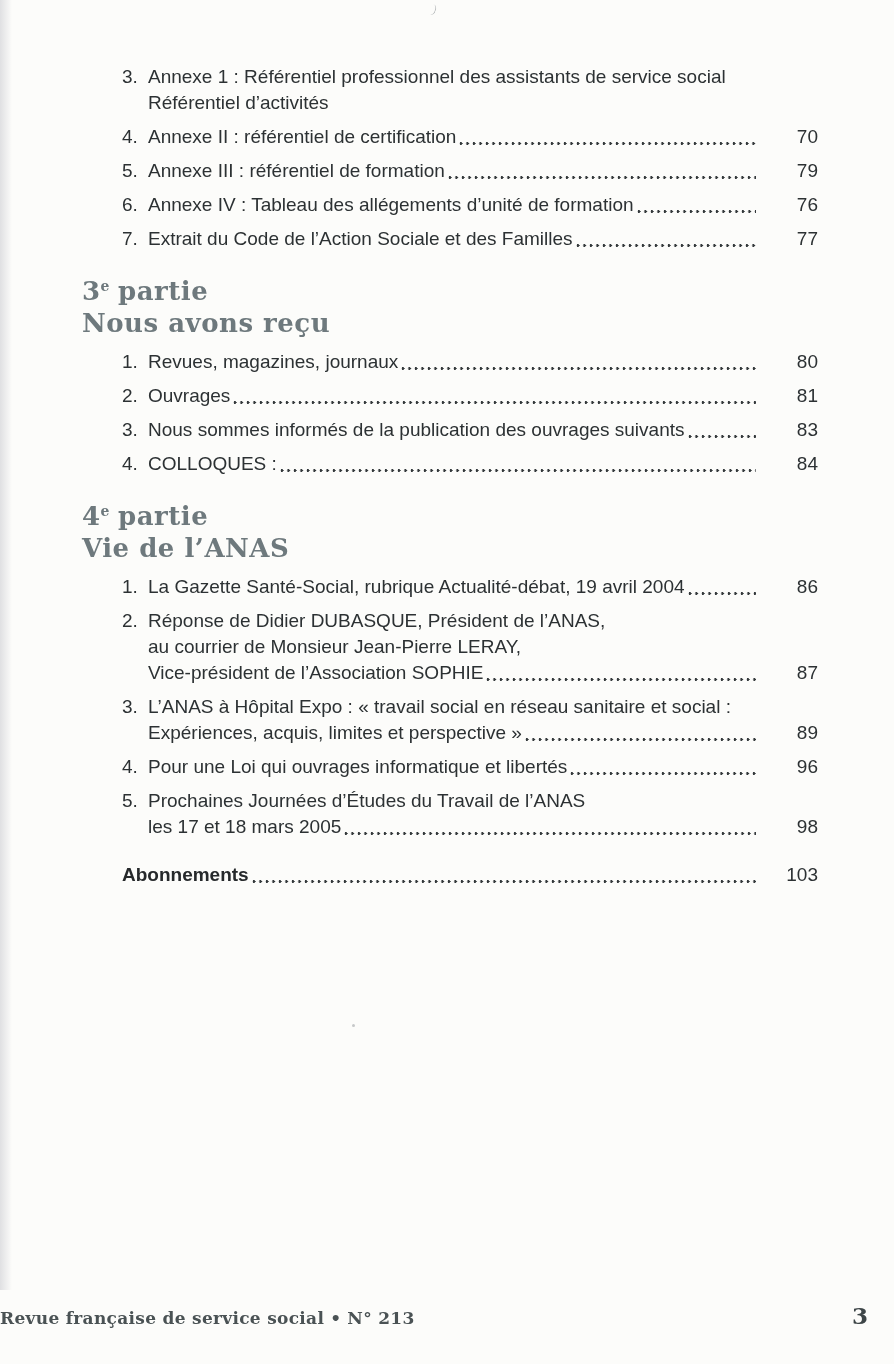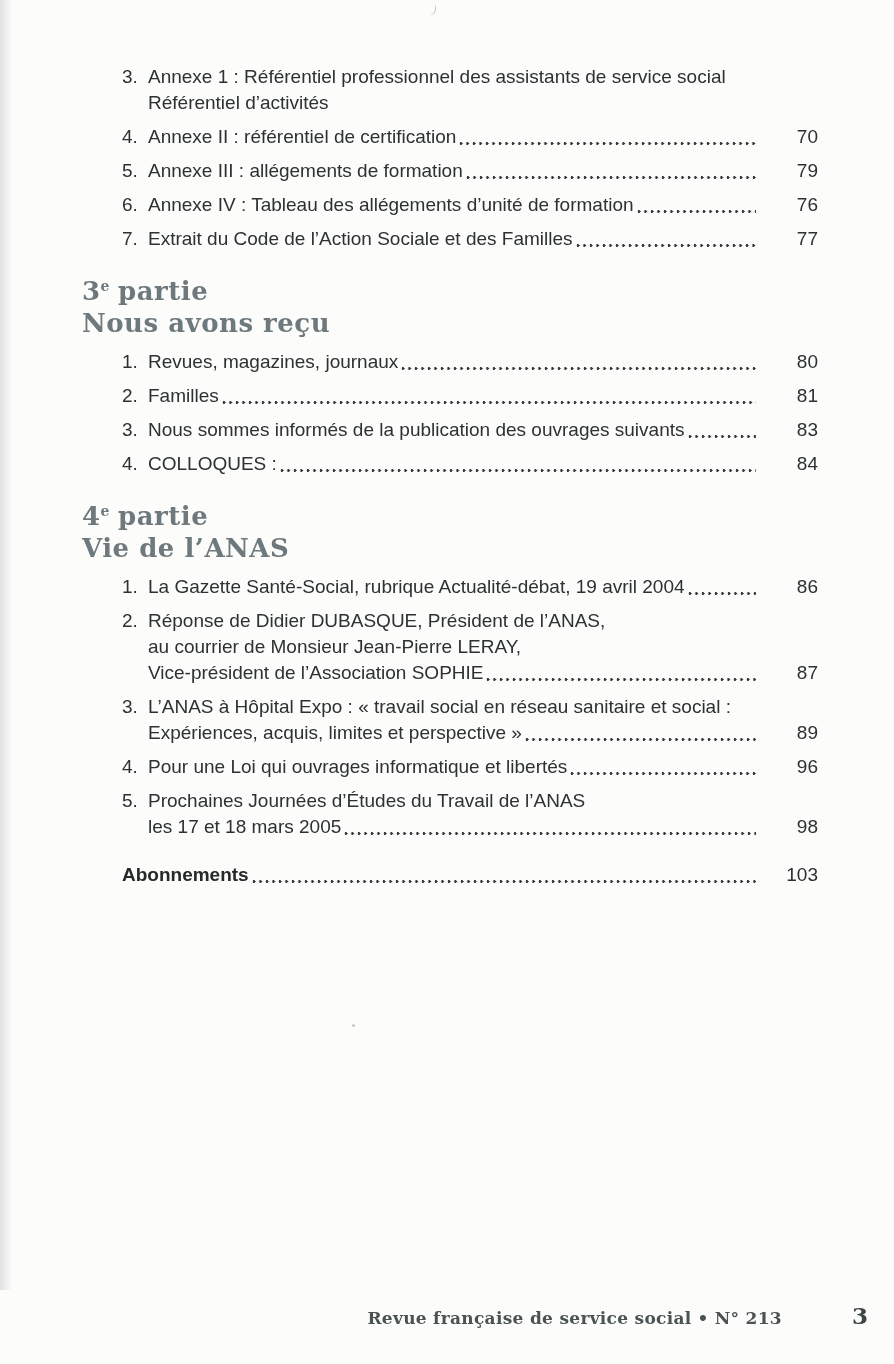--- a/index.html
+++ b/index.html
@@ -47,21 +47,21 @@
     font-weight:bold;
     color:#6e797d;
     font-size:26px; line-height:32px;
     letter-spacing:0.5px;
   }
   .section-heading .sup { font-size:14px; vertical-align:9px; }
   .section-heading .hw  { margin-left:8px; }
   .abonnements { margin-top:22px; }
   .footer-line {
     position:absolute; left:0; top:1308px; width:894px;
-    text-align:right; padding-right:112px; box-sizing:border-box;
+    text-align:left; padding-right:112px; box-sizing:border-box;
     font-family:"DejaVu Serif", serif; font-weight:bold;
     font-size:17px; letter-spacing:0.3px; color:#4a5254;
   }
   .footer-line .dotsep { margin:0 6px; }
   .footer-pagenum {
     position:absolute; right:26px; top:1302px;
     font-family:"DejaVu Serif", serif; font-weight:bold;
     font-size:23px; color:#3d4547;
   }
 </style>
@@ -91,21 +91,21 @@
         <span class="num">4.</span>
         <span class="txt">Annexe II : référentiel de certification</span>
         <span class="leader"></span>
         <span class="pg">70</span>
       </div>
     </div>
 
     <div class="toc-item">
       <div class="line">
         <span class="num">5.</span>
-        <span class="txt">Annexe III : allégements de formation</span>
+        <span class="txt">Annexe III : référentiel de formation</span>
         <span class="leader"></span>
         <span class="pg">79</span>
       </div>
     </div>
 
     <div class="toc-item">
       <div class="line">
         <span class="num">6.</span>
         <span class="txt">Annexe IV : Tableau des allégements d’unité de formation</span>
         <span class="leader"></span>
@@ -136,21 +136,21 @@
         <span class="num">1.</span>
         <span class="txt">Revues, magazines, journaux</span>
         <span class="leader"></span>
         <span class="pg">80</span>
       </div>
     </div>
 
     <div class="toc-item">
       <div class="line">
         <span class="num">2.</span>
-        <span class="txt">Familles</span>
+        <span class="txt">Ouvrages</span>
         <span class="leader"></span>
         <span class="pg">81</span>
       </div>
     </div>
 
     <div class="toc-item">
       <div class="line">
         <span class="num">3.</span>
         <span class="txt">Nous sommes informés de la publication des ouvrages suivants</span>
         <span class="leader"></span>

